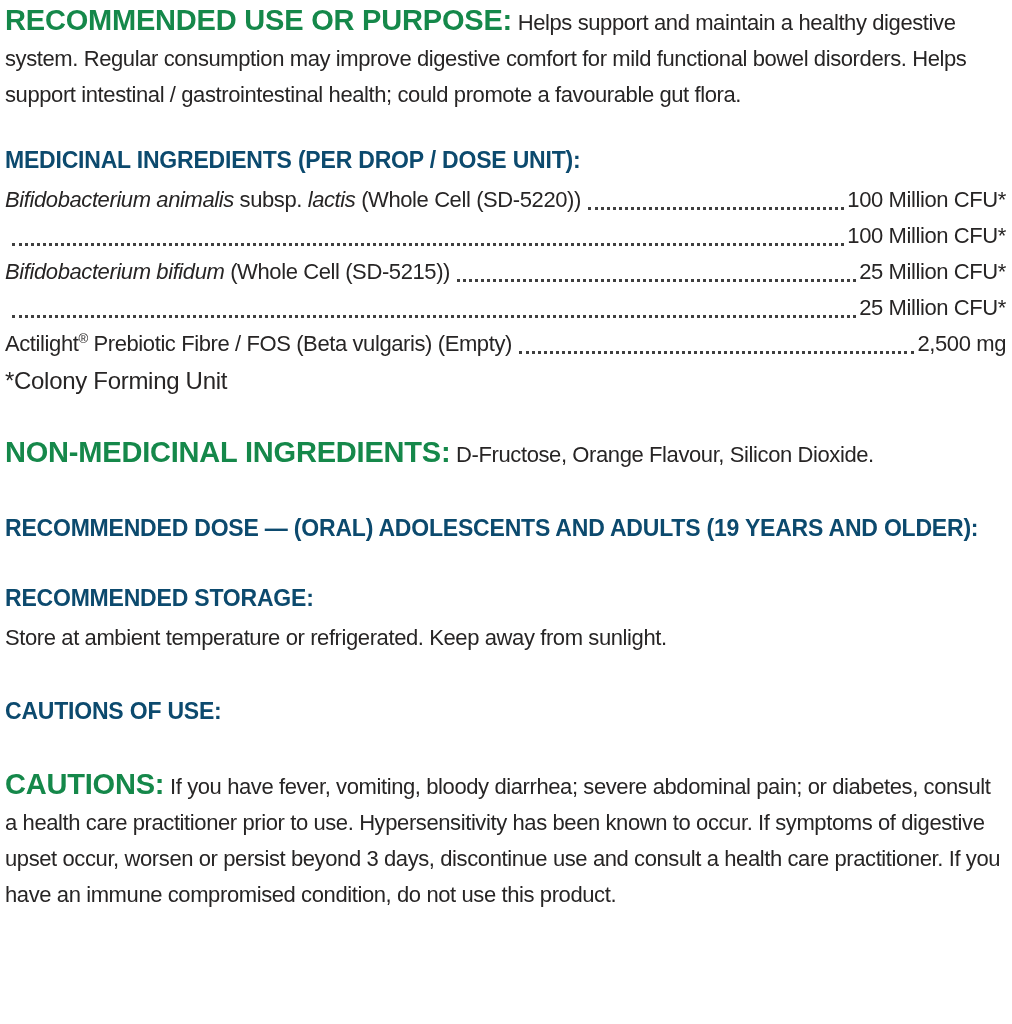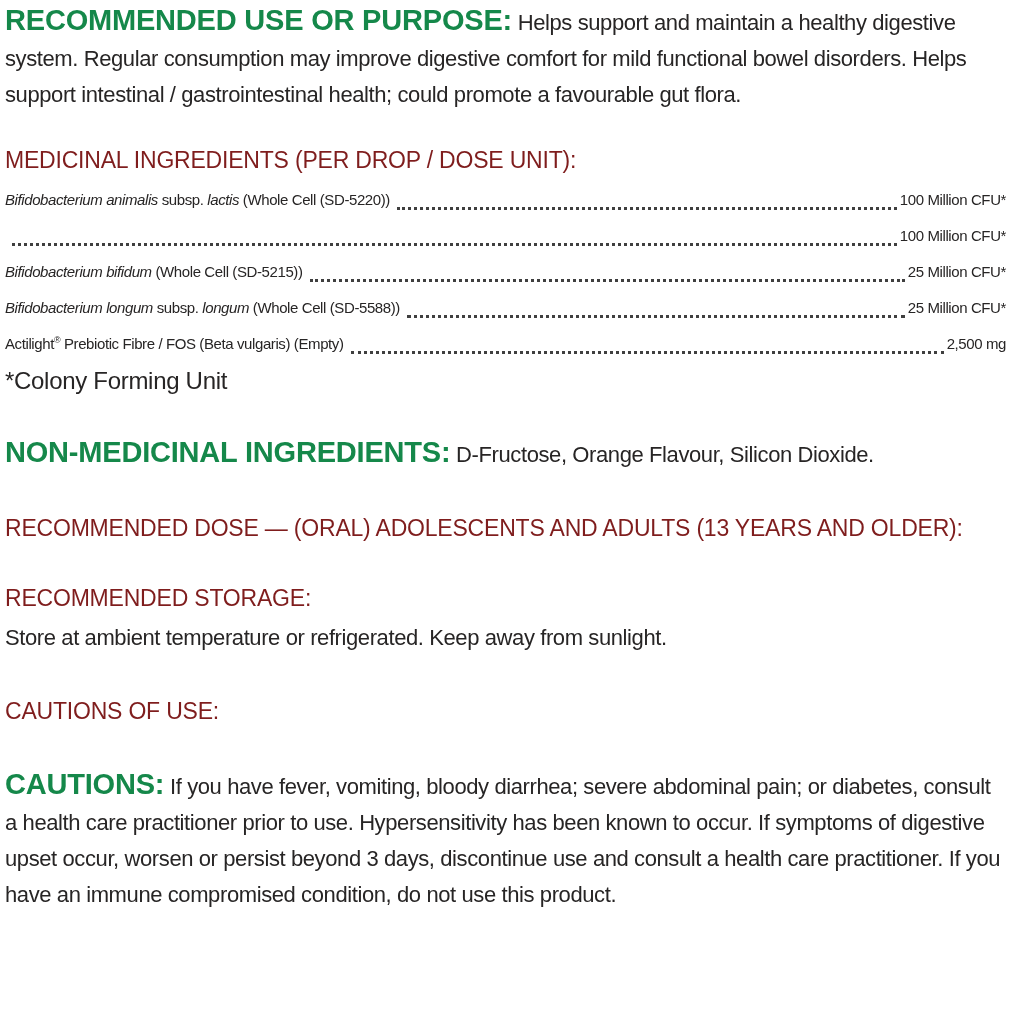--- a/index.html
+++ b/index.html
@@ -18,35 +18,35 @@
     letter-spacing: -0.4px;
     margin: 0;
   }
   .ghead {
     color: #15884a;
     font-weight: bold;
     letter-spacing: -0.2px;
     font-size: 29px;
   }
   .ghead-block {
-    color: #7f1d1d;
-    font-weight: normal;
+    color: #0c4a6e;
+    font-weight: bold;
     font-size: 23px;
     line-height: 30px;
     letter-spacing: -0.2px;
     margin: 0 0 7px 0;
   }
   .section { margin-top: 40px; }
   .section-tight { margin-top: 32px; }
   
   .ing-list { margin-top: 4px; }
   .ing-row {
     display: flex;
     align-items: flex-end;
-    font-size: 15px;
+    font-size: 22px;
     line-height: 36px;
     letter-spacing: -0.4px;
   }
   .ing-name { white-space: nowrap; }
   .ing-name sup { font-size: 60%; line-height: 0; }
   .leader {
     flex: 1 1 auto;
     min-width: 24px;
     border-bottom: 3px dotted #3f3f3f;
     margin: 0 3px 8px 7px;
@@ -77,37 +77,36 @@
         <div class="ing-row">
           <span class="leader"></span>
           <span class="ing-value">100 Million CFU*</span>
         </div>
         <div class="ing-row">
           <span class="ing-name"><span style="font-style: italic;">Bifidobacterium bifidum</span><span> (Whole Cell (SD-5215))</span></span>
           <span class="leader"></span>
           <span class="ing-value">25 Million CFU*</span>
         </div>
         <div class="ing-row">
-          <span class="ing-name"><span style="font-style: italic;">Bifidobacterium longum</span><span> subsp. </span><span style="font-style: italic;">longum</span><span> (Whole Cell (SD-5588))</span></span>
           <span class="leader"></span>
           <span class="ing-value">25 Million CFU*</span>
         </div>
         <div class="ing-row">
           <span class="ing-name"><span>Actilight</span><sup>®</sup><span> Prebiotic Fibre / FOS (</span><span style="">Beta vulgaris</span><span>) (Empty)</span></span>
           <span class="leader"></span>
           <span class="ing-value">2,500 mg</span>
         </div>
       </div>
     <p class="footnote">*Colony Forming Unit</p>
   </section>
 
   <p class="para section"><span class="ghead">NON-MEDICINAL INGREDIENTS:</span> <span>D-Fructose, Orange Flavour, Silicon Dioxide.</span></p>
 
   <section class="section">
-    <h2 class="ghead-block">RECOMMENDED DOSE — (ORAL) ADOLESCENTS AND ADULTS (13 YEARS AND OLDER):</h2>
+    <h2 class="ghead-block">RECOMMENDED DOSE — (ORAL) ADOLESCENTS AND ADULTS (19 YEARS AND OLDER):</h2>
   </section>
 
   <section class="section">
     <h2 class="ghead-block">RECOMMENDED STORAGE:</h2>
     <p class="para">Store at ambient temperature or refrigerated. Keep away from sunlight.</p>
   </section>
 
   <section class="section">
     <h2 class="ghead-block">CAUTIONS OF USE:</h2>
   </section>

